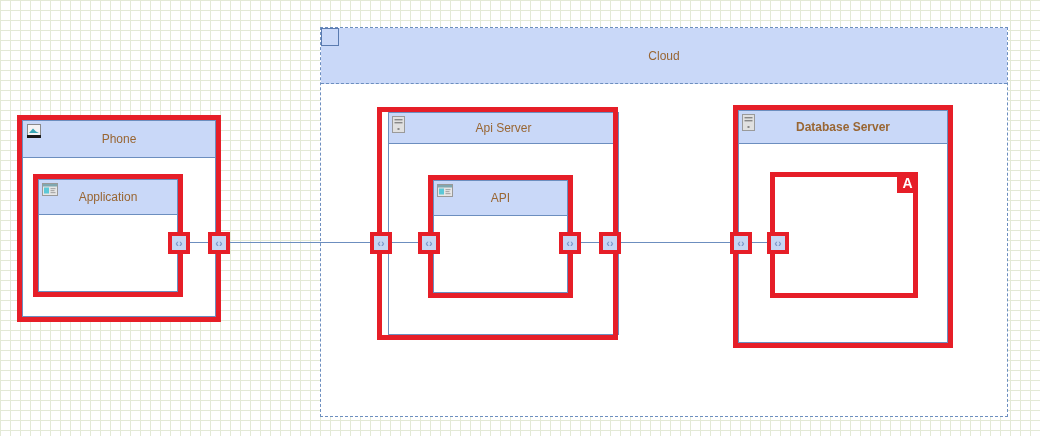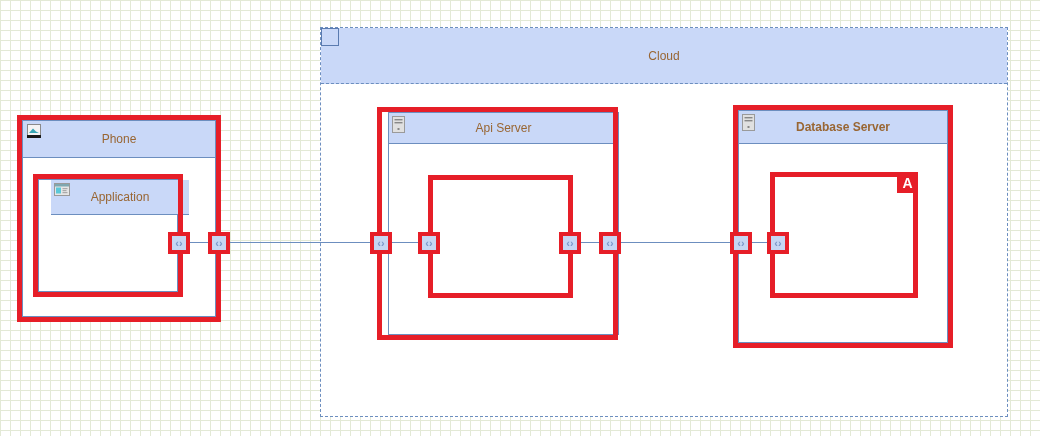--- a/index.html
+++ b/index.html
@@ -44,21 +44,21 @@
     position:relative;background:var(--header-fill);
     border-bottom:1px solid var(--node-border);
     display:flex;align-items:center;justify-content:center;
     font-size:12px;color:var(--label-brown);height:100%;
   }
   .node .hdr{position:absolute;left:0;top:0;width:100%;}
   .icon{position:absolute;left:3px;top:3px;}
   #node-phone{left:22px;top:120px;width:194px;height:197px;}
   #node-phone .hdr{height:37px;text-align:right;}
   #node-application{left:38px;top:179px;width:140px;height:113px;}
-  #node-application .hdr{height:35px;margin-left:12px;}
+  #node-application .hdr{height:35px;}
   #node-api-server{left:388px;top:112px;width:231px;height:223px;}
   #node-api-server .hdr{height:31px;}
   #node-api{left:433px;top:180px;width:135px;height:113px;}
   #node-api .hdr{height:35px;}
   #node-database-server{left:738px;top:110px;width:210px;height:233px;}
   #node-database-server .hdr{height:33px;font-weight:bold;}
   #node-database{left:775px;top:177px;width:138px;height:116px;}
   #node-database .hdr{height:35px;}
   
   .edge{position:absolute;top:242px;height:1px;background:var(--node-border);z-index:3;}
@@ -138,20 +138,35 @@
           <rect x="0.5" y="0.5" width="12" height="16" fill="#e0e0e0" stroke="#9a9a9a"></rect>
           <rect x="2.5" y="3" width="8" height="1.4" fill="#888888"></rect>
           <rect x="2.5" y="6" width="8" height="1.4" fill="#888888"></rect>
           <rect x="5.5" y="12" width="2" height="2" fill="#888888"></rect>
         </svg>
       </span>
       <span>Api Server</span>
     </div>
   </div>
 
+  <div class="node" id="node-api">
+    <div class="hdr node-header">
+      <span class="icon">
+        <svg width="16" height="13" viewBox="0 0 16 13">
+          <rect x="0.5" y="0.5" width="15" height="12" fill="#e6e6e6" stroke="#999999"></rect>
+          <rect x="1" y="1" width="14" height="2.5" fill="#7fa7b0"></rect>
+          <rect x="2" y="4.5" width="5" height="6" fill="#5bc8d8"></rect>
+          <rect x="8.5" y="5" width="5" height="1.2" fill="#aaaaaa"></rect>
+          <rect x="8.5" y="7" width="4" height="1.2" fill="#aaaaaa"></rect>
+          <rect x="8.5" y="9" width="5" height="1.2" fill="#aaaaaa"></rect>
+        </svg>
+      </span>
+      <span>API</span>
+    </div>
+  </div>
 
   <div class="node" id="node-database-server">
     <div class="hdr node-header">
       <span class="icon">
         <svg width="13" height="17" viewBox="0 0 13 17">
           <rect x="0.5" y="0.5" width="12" height="16" fill="#e0e0e0" stroke="#9a9a9a"></rect>
           <rect x="2.5" y="3" width="8" height="1.4" fill="#888888"></rect>
           <rect x="2.5" y="6" width="8" height="1.4" fill="#888888"></rect>
           <rect x="5.5" y="12" width="2" height="2" fill="#888888"></rect>
         </svg>

